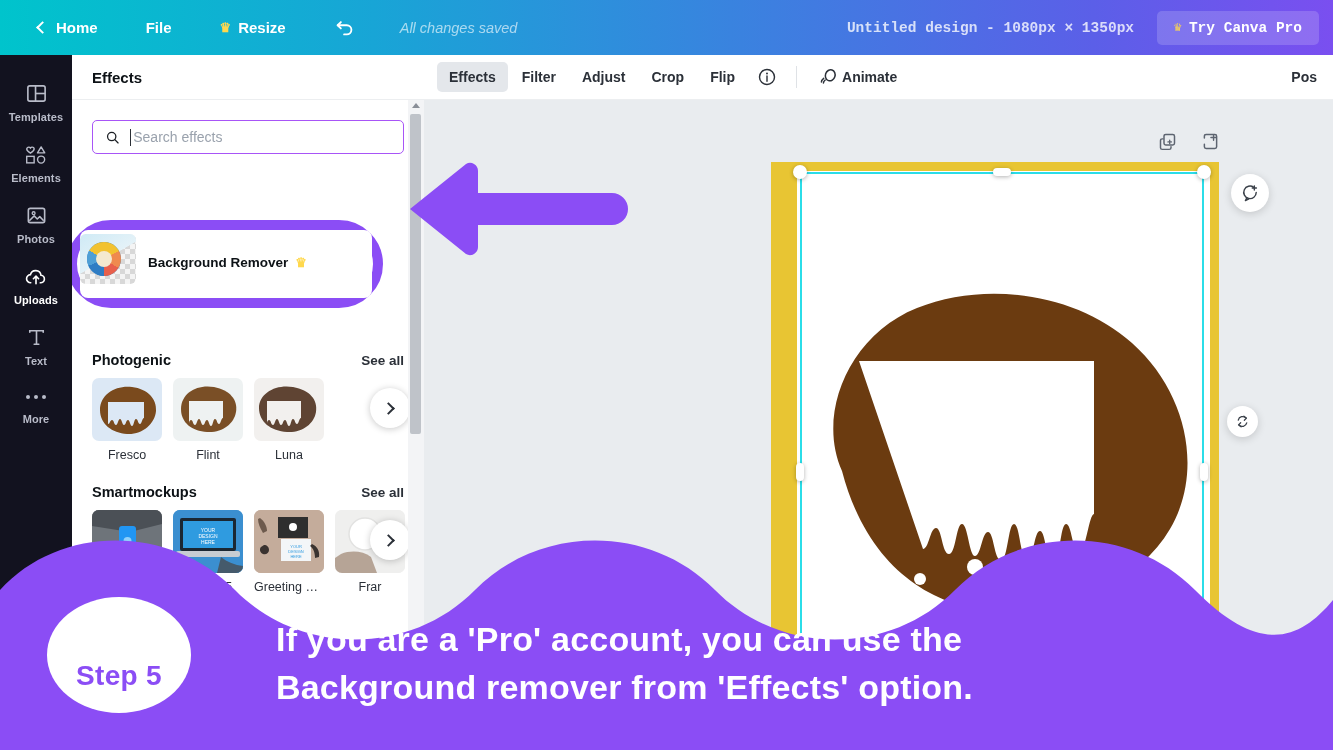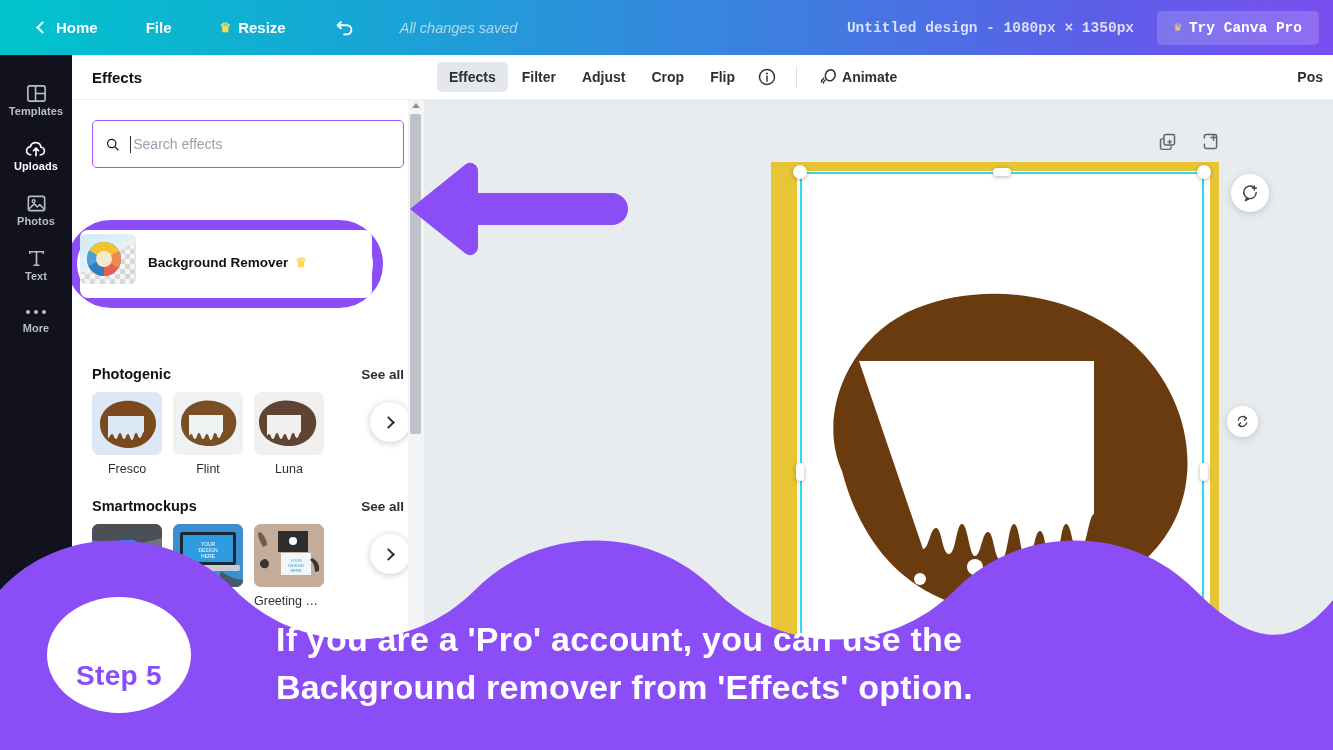--- a/index.html
+++ b/index.html
@@ -42,41 +42,41 @@
   }
 
   
   .rail {
     position:absolute; left:0; top:55px; width:72px; height:695px;
     background:#12121f; display:flex; flex-direction:column; align-items:center;
     padding-top:16px; z-index:15;
   }
   .rail-item {
     width:72px; padding:11px 0 9px; display:flex; flex-direction:column;
-    align-items:center; gap:0; cursor:pointer;
+    align-items:center; gap:6px; cursor:pointer;
   }
   .rail-item svg { display:block; }
   .rail-lbl { font-size:11px; color:#b9bcc9; font-weight:bold; letter-spacing:.1px; }
   .rail-item.active .rail-lbl { color:#ffffff; }
   .dots { display:flex; gap:4px; height:20px; align-items:center; }
   .dots i { width:4px; height:4px; background:#b9bcc9; border-radius:50%; display:block; }
 
   
   .panel {
     position:absolute; left:72px; top:55px; width:352px; height:695px;
     background:#ffffff; z-index:14; overflow:hidden;
   }
   .panel-title {
     height:45px; display:flex; align-items:center; padding-left:20px;
     font-size:15px; font-weight:bold; color:#0d1216;
     border-bottom:1px solid #eceef0;
   }
   .panel-body { position:relative; height:650px; padding:0 20px; }
   .search-wrap {
-    margin-top:20px; height:48px; border:1.5px solid #a855f7; border-radius:5px;
+    margin-top:20px; height:34px; border:1.5px solid #a855f7; border-radius:5px;
     display:flex; align-items:center; padding:0 12px; gap:10px; background:#fff;
   }
   .search-input {
     border:0; outline:0; font-size:14px; color:#5d6470; width:100%;
     font-family:"Liberation Sans", sans-serif; background:transparent;
   }
   .search-input::placeholder { color:#9aa2ad; }
   .caret { width:1px; height:17px; background:#2b2f36; margin-right:-8px; }
 
   
@@ -149,21 +149,21 @@
     position:absolute; left:0; top:0; width:909px; height:45px; background:#ffffff;
     display:flex; align-items:center; padding-left:13px; gap:2px;
     border-bottom:1px solid #eceef0;
   }
   .tb-item {
     font-size:14px; font-weight:bold; color:#2b3038; padding:7px 12px;
     border-radius:5px; cursor:pointer; white-space:nowrap;
   }
   .tb-item.active { background:#e4e7eb; }
   .tb-div { width:1px; height:22px; background:#dfe2e6; margin:0 9px; }
-  .tb-right { margin-left:auto; padding-right:0; display:flex; align-items:center; }
+  .tb-right { margin-left:auto; padding-right:6px; display:flex; align-items:center; }
   .tb-pos { font-size:14px; font-weight:bold; color:#2b3038; padding:7px 10px; cursor:pointer; }
 
   .page-tools { position:absolute; right:112px; top:76px; display:flex; gap:22px; z-index:12; }
   .pt-btn { cursor:pointer; }
 
   .art {
     position:absolute; left:347px; top:107px; width:448px; height:603px;
     background:#E8C533; z-index:11;
   }
   .art-inner {
@@ -251,36 +251,45 @@
 
     <div class="rail-item">
       <svg width="23" height="23" viewBox="0 0 24 24" fill="none">
         <rect x="3" y="4" width="18" height="16" rx="2" stroke="#b9bcc9" stroke-width="1.7"></rect>
         <line x1="11" y1="4" x2="11" y2="20" stroke="#b9bcc9" stroke-width="1.7"></line>
         <line x1="11" y1="12" x2="21" y2="12" stroke="#b9bcc9" stroke-width="1.7"></line>
       </svg>
       <span class="rail-lbl">Templates</span>
     </div>
 
-
-    <div class="rail-item active">
-      <svg width="24" height="23" viewBox="0 0 24 24" fill="none">
-        <path d="M6.5 18.5a4.2 4.2 0 0 1-.3-8.4 5.6 5.6 0 0 1 11 .6 3.9 3.9 0 0 1-.7 7.8" stroke="#ffffff" stroke-width="1.7" stroke-linecap="round"></path>
-        <path d="M12 19.5v-7.5M9.3 14.3 12 11.6l2.7 2.7" stroke="#ffffff" stroke-width="1.7" stroke-linecap="round" stroke-linejoin="round"></path>
-      </svg>
-      <span class="rail-lbl">Uploads</span>
+    <div class="rail-item">
+      <svg width="26" height="23" viewBox="0 0 28 24" fill="none">
+        <path d="M4 6.2c0-1.3 1.1-2.2 2.2-2.2 .8 0 1.4.4 1.8 1 .4-.6 1-1 1.8-1 1.1 0 2.2.9 2.2 2.2 0 2-4 4.3-4 4.3S4 8.2 4 6.2z" stroke="#b9bcc9" stroke-width="1.5"></path>
+        <path d="M19.5 3.8 23.4 10.3h-7.8z" stroke="#b9bcc9" stroke-width="1.5" stroke-linejoin="round"></path>
+        <rect x="4" y="14" width="8" height="7" stroke="#b9bcc9" stroke-width="1.5"></rect>
+        <circle cx="19.5" cy="17.5" r="3.8" stroke="#b9bcc9" stroke-width="1.5"></circle>
+      </svg>
+      <span class="rail-lbl">Elements</span>
     </div>
 
     <div class="rail-item">
       <svg width="23" height="23" viewBox="0 0 24 24" fill="none">
         <rect x="3.5" y="4.5" width="17" height="15" rx="2" stroke="#b9bcc9" stroke-width="1.7"></rect>
         <circle cx="9" cy="9.6" r="1.5" stroke="#b9bcc9" stroke-width="1.4"></circle>
         <path d="M4.5 17.5 9.6 12.4l3.2 3.2 2.6-2.4 4.1 4.3" stroke="#b9bcc9" stroke-width="1.6" stroke-linejoin="round"></path>
       </svg>
       <span class="rail-lbl">Photos</span>
+    </div>
+
+    <div class="rail-item active">
+      <svg width="24" height="23" viewBox="0 0 24 24" fill="none">
+        <path d="M6.5 18.5a4.2 4.2 0 0 1-.3-8.4 5.6 5.6 0 0 1 11 .6 3.9 3.9 0 0 1-.7 7.8" stroke="#ffffff" stroke-width="1.7" stroke-linecap="round"></path>
+        <path d="M12 19.5v-7.5M9.3 14.3 12 11.6l2.7 2.7" stroke="#ffffff" stroke-width="1.7" stroke-linecap="round" stroke-linejoin="round"></path>
+      </svg>
+      <span class="rail-lbl">Uploads</span>
     </div>
 
     <div class="rail-item">
       <svg width="23" height="23" viewBox="0 0 24 24" fill="none">
         <path d="M5 6.5V5h14v1.5M12 5v14M9.6 19h4.8" stroke="#b9bcc9" stroke-width="1.7" stroke-linecap="round"></path>
       </svg>
       <span class="rail-lbl">Text</span>
     </div>
 
     <div class="rail-item">
@@ -410,20 +419,30 @@
               <rect x="27" y="29" width="30" height="22" fill="#f3f6f8"></rect>
               <text x="42" y="38" font-size="4" fill="#2f9be0" text-anchor="middle" font-family="sans-serif">YOUR</text>
               <text x="42" y="43" font-size="4" fill="#2f9be0" text-anchor="middle" font-family="sans-serif">DESIGN</text>
               <text x="42" y="48" font-size="4" fill="#2f9be0" text-anchor="middle" font-family="sans-serif">HERE</text>
               <path d="M6 8c4 3 7 8 7 13l-4 2c-3-5-5-10-5-14z" fill="#6d5a4d"></path>
               <path d="M10 35c3 0 5 2 5 5s-3 5-6 4-4-5-2-7z" fill="#3a3330"></path>
               <path d="M58 34c5 2 8 7 7 13l-4 1c0-6-2-10-5-12z" fill="#3a3330"></path>
             </svg>
           </div>
           <div class="thumb-cap">Greeting car...</div>
+        </div>
+        <div class="thumb-cell">
+          <div class="thumb-img" style="background:#efefee">
+            <svg viewBox="0 0 70 63" width="70" height="63">
+              <rect width="70" height="63" fill="#efefee"></rect>
+              <circle cx="30" cy="24" r="16" fill="#ffffff" stroke="#e2e2e1" stroke-width="1.5"></circle>
+              <path d="M6 44c10-4 22-3 30 3l6 16H0V48z" fill="#b6a496"></path>
+            </svg>
+          </div>
+          <div class="thumb-cap">Frar</div>
         </div>
         <div class="row-next">
           <span class="ch-r"></span>
         </div>
       </div>
 
       <div class="cut-label">like</div>
     </div>
 
     <div class="pscroll">

